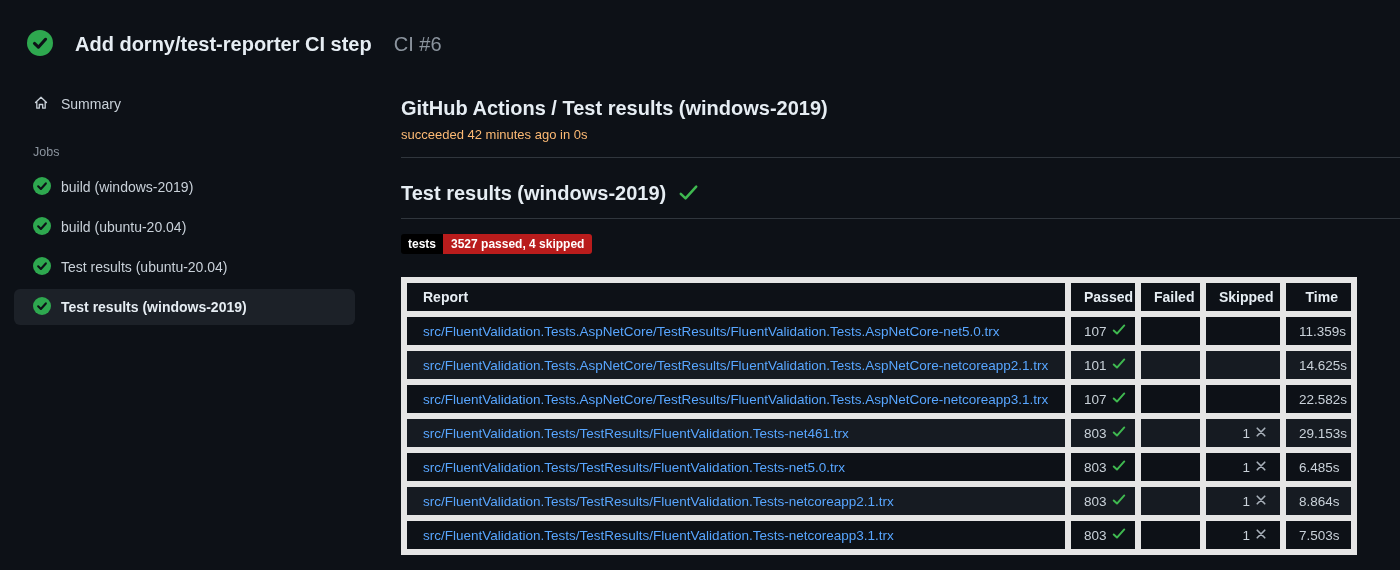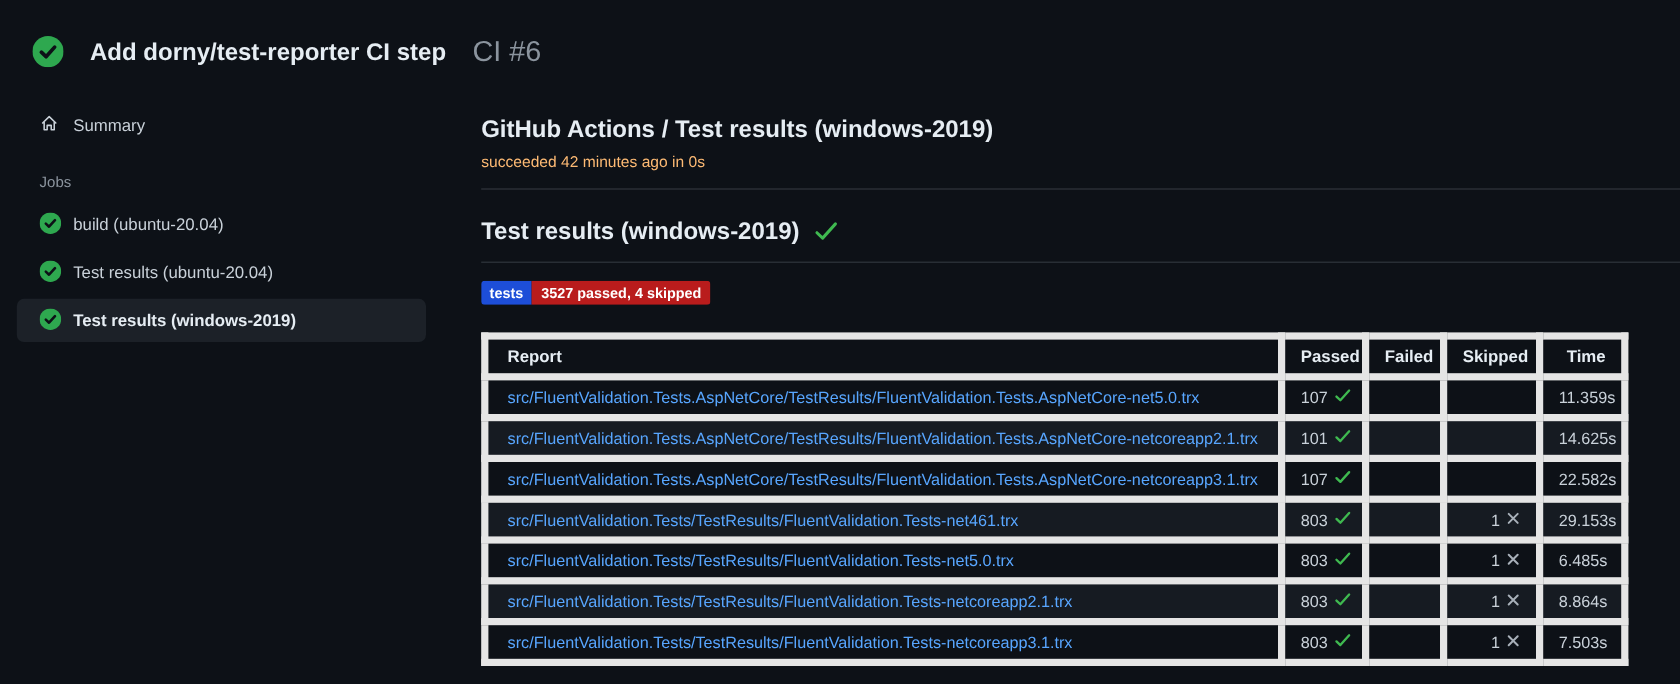--- a/index.html
+++ b/index.html
@@ -13,21 +13,21 @@
 
   
   .app-header {
     display: flex;
     align-items: center;
     gap: 22px;
     padding: 30px 0 0 27px;
     height: 58px;
   }
   .app-header .run-title { font-size: 20px; font-weight: 700; color: #e6edf3; }
-  .app-header .run-number { font-size: 24px; font-weight: 400; color: #8b949e; }
+  .app-header .run-number { font-size: 20px; font-weight: 400; color: #8b949e; }
 
   
   .layout { display: flex; margin-top: 31px; }
 
   
   .sidebar { width: 370px; flex: 0 0 370px; }
   .summary-item {
     display: flex; align-items: center; gap: 12px;
     padding-left: 33px; height: 30px; cursor: pointer;
   }
@@ -114,20 +114,27 @@
         <svg width="16" height="16" viewBox="0 0 16 16">
           <path d="M2.5 7.5 L8 2.2 L13.5 7.5 M3.8 6.7 V13.2 H6.3 V9.5 H9.7 V13.2 H12.2 V6.7" stroke="#c9d1d9" stroke-width="1.3" fill="none" stroke-linecap="round" stroke-linejoin="round"></path>
         </svg>
       </span>
       <span class="label">Summary</span>
     </div>
 
     <div class="jobs-label">Jobs</div>
 
     <div id="jobs-list">
+        <div class="job-item">
+          <span class="icon-svg"><svg width="18" height="18" viewBox="0 0 16 16">
+              <circle cx="8" cy="8" r="8" fill="#2ea84f"></circle>
+              <path d="M4.6 8.3 L7 10.6 L11.4 5.7" stroke="#0d1117" stroke-width="1.9" fill="none" stroke-linecap="round" stroke-linejoin="round"></path>
+            </svg></span>
+          <span class="label">build (windows-2019)</span>
+        </div>
         <div class="job-item">
           <span class="icon-svg"><svg width="18" height="18" viewBox="0 0 16 16">
               <circle cx="8" cy="8" r="8" fill="#2ea84f"></circle>
               <path d="M4.6 8.3 L7 10.6 L11.4 5.7" stroke="#0d1117" stroke-width="1.9" fill="none" stroke-linecap="round" stroke-linejoin="round"></path>
             </svg></span>
           <span class="label">build (ubuntu-20.04)</span>
         </div>
         <div class="job-item">
           <span class="icon-svg"><svg width="18" height="18" viewBox="0 0 16 16">
               <circle cx="8" cy="8" r="8" fill="#2ea84f"></circle>
@@ -154,21 +161,21 @@
       <span class="section-title">Test results (windows-2019)</span>
       <span class="icon-svg">
         <svg width="21" height="19" viewBox="0 0 16 16">
           <path d="M1.5 9.2 L5.5 13 L14.5 3.0" stroke="#3fb950" stroke-width="2.1" fill="none" stroke-linecap="round" stroke-linejoin="round"></path>
         </svg>
       </span>
     </div>
     <hr class="divider divider-2">
 
     <div class="badge">
-      <span class="badge-label" style="background:#1d4ed8">tests</span>
+      <span class="badge-label" style="background:#000000">tests</span>
       <span class="badge-value" style="background:#b91c1c">3527 passed, 4 skipped</span>
     </div>
 
     <table class="results">
       <colgroup>
         <col style="width:664px">
           <col style="width:70px">
           <col style="width:65px">
           <col style="width:80px">
           <col style="width:71px">

